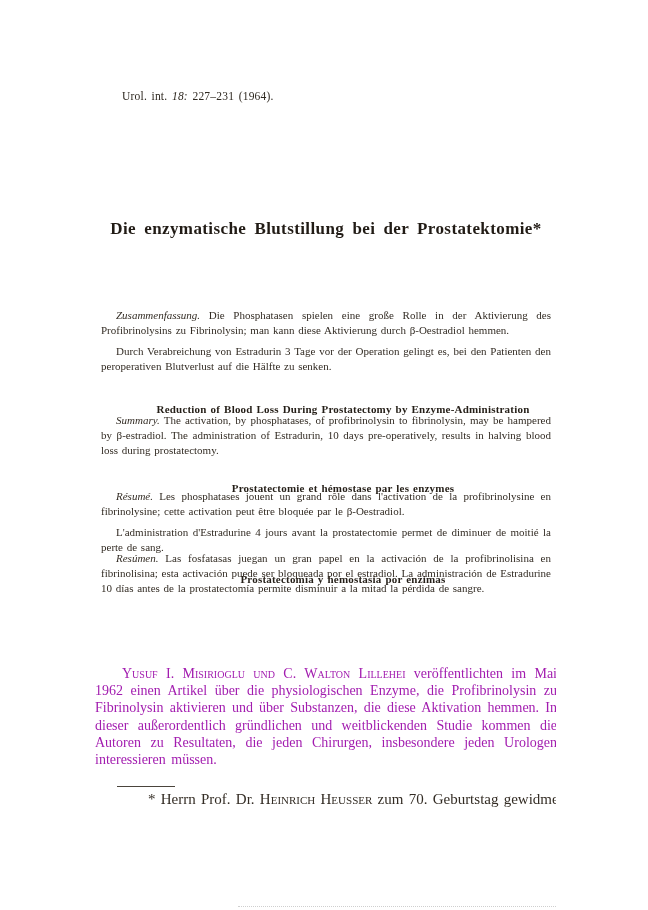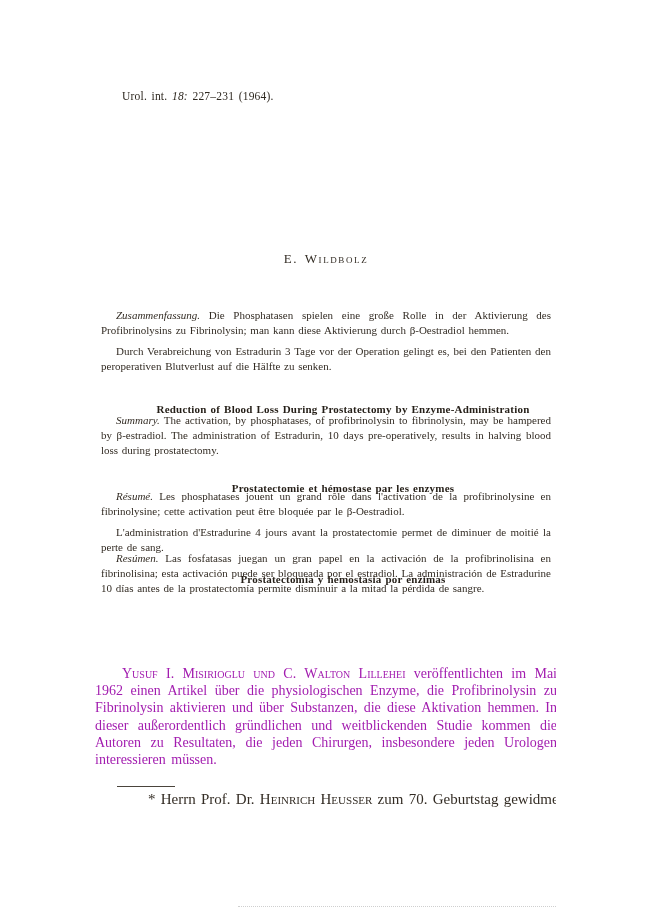--- a/index.html
+++ b/index.html
@@ -109,22 +109,22 @@
     border-bottom: 1px dotted #cfcfcf;
   }
 </style>
 </head>
 <body>
 
 <div class="page">
 
   <div class="journal-ref"><span>Urol. int.</span> <i>18:</i> <span>227–231 (1964).</span></div>
 
+  <h1 class="title col">Die enzymatische Blutstillung bei der Prostatektomie*</h1>
 
-  <div class="author col sc">E. Wildbolz</div>
 
   <section class="abstract col pos-abs-de">
     <p><i>Zusammenfassung.</i> <span>Die Phosphatasen spielen eine große Rolle in der Aktivierung des Profibrinolysins zu Fibrinolysin; man kann diese Aktivierung durch β-Oestradiol hemmen.</span></p>
     <p>Durch Verabreichung von Estradurin 3 Tage vor der Operation gelingt es, bei den Patienten den peroperativen Blutverlust auf die Hälfte zu senken.</p>
   </section>
 
   <h2 class="abs-heading col pos-h-en">Reduction of Blood Loss During Prostatectomy by Enzyme-Administration</h2>
   <section class="abstract col pos-abs-en">
     <p><i>Summary.</i> <span>The activation, by phosphatases, of profibrinolysin to fibrinolysin, may be hampered by β-estradiol. The administration of Estradurin, 10 days pre-operatively, results in halving blood loss during prostatectomy.</span></p>
   </section>

